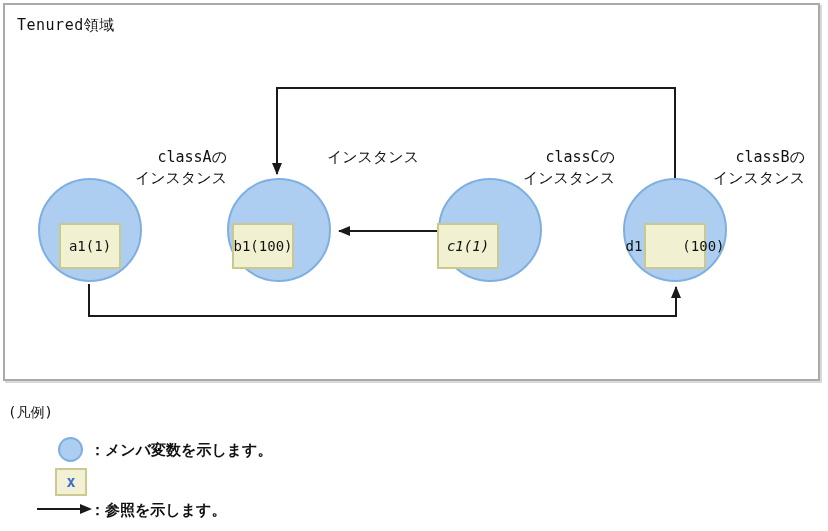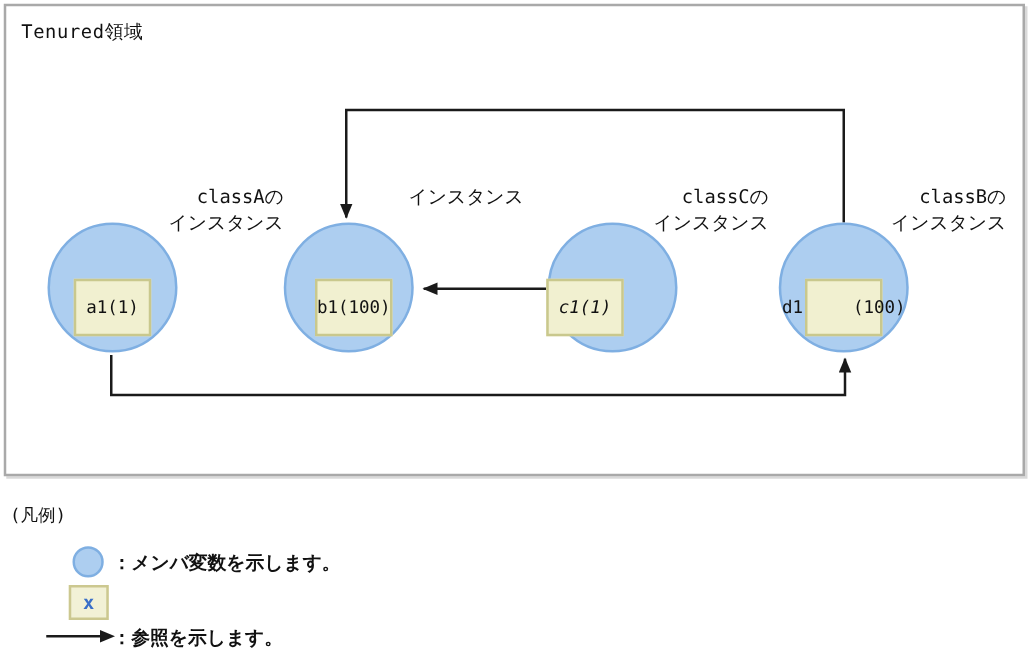--- a/index.html
+++ b/index.html
@@ -54,21 +54,21 @@
     flex-direction: row;
     align-items: center;
     justify-content: center;
     font-size: 14px;
     line-height: 19px;
     text-align: left;
     white-space: nowrap;
     margin-top: 16px;
   }
   .v-a { left: 59px;  top: 207px; }
-  .v-b { left: 252px; top: 207px; }
+  .v-b { left: 232px; top: 207px; }
   .v-c { left: 437px; top: 207px; font-style: italic; }
   .v-d { left: 644px; top: 207px; gap: 40px; }
 
   
   .inst-label {
     position: absolute;
     top: 126px;
     width: 140px;
     text-align: right;
     font-size: 15px;

